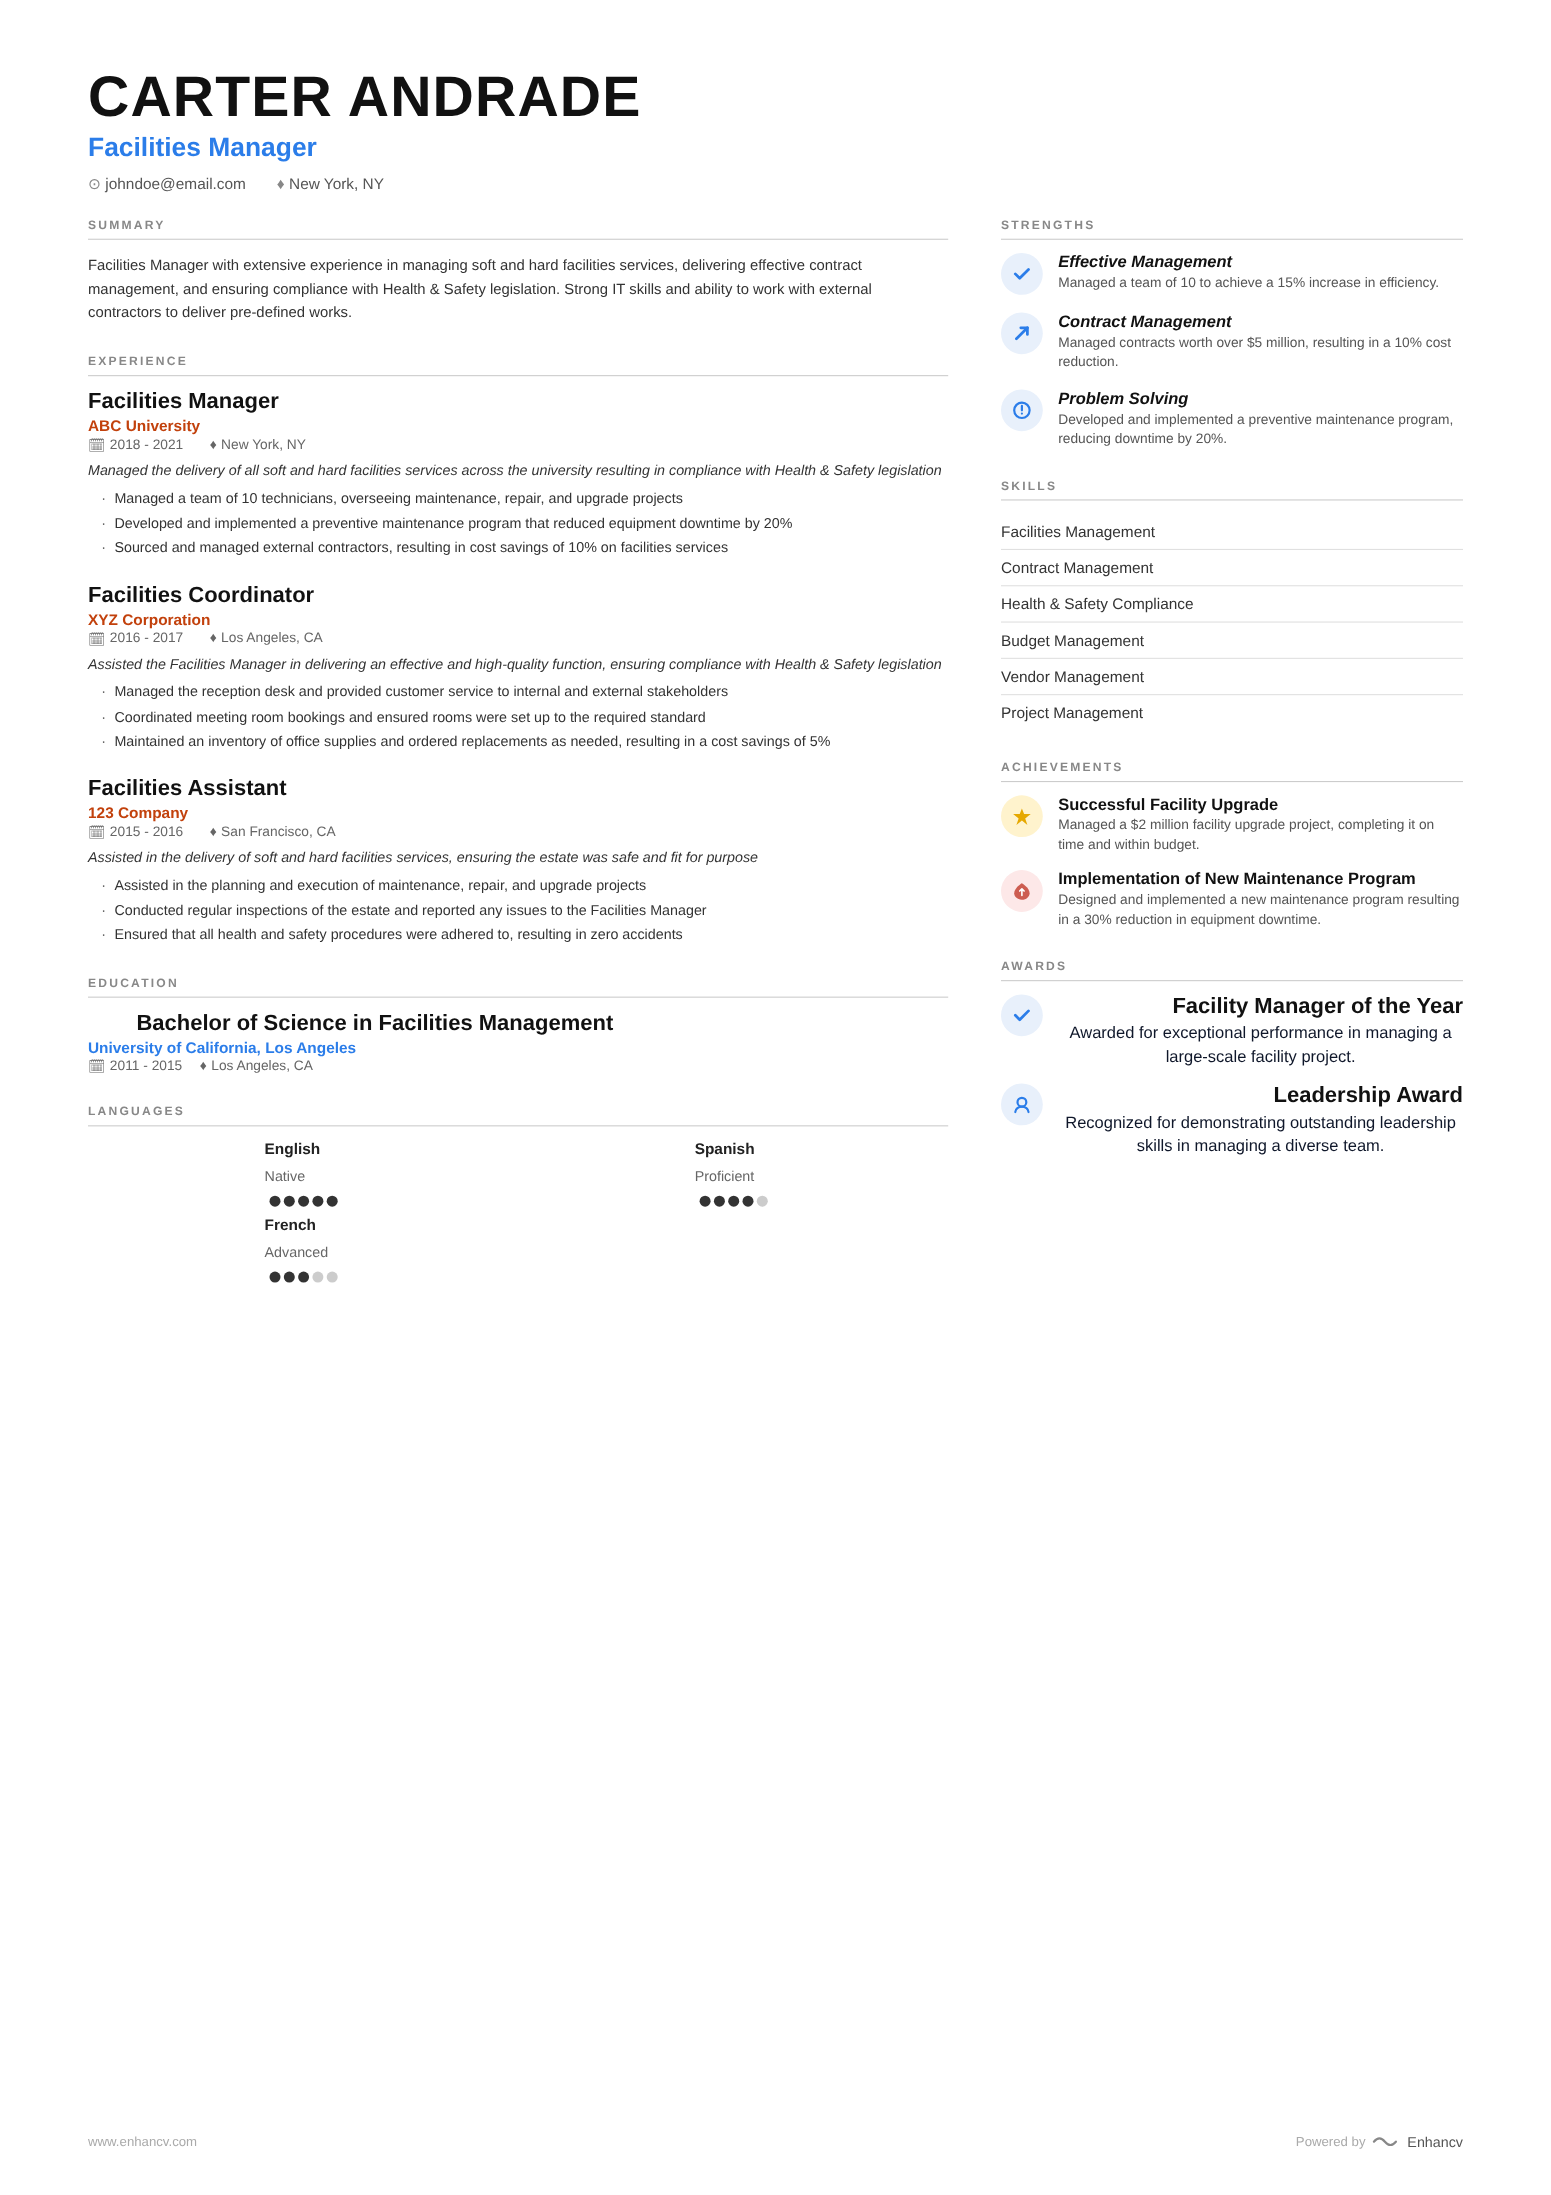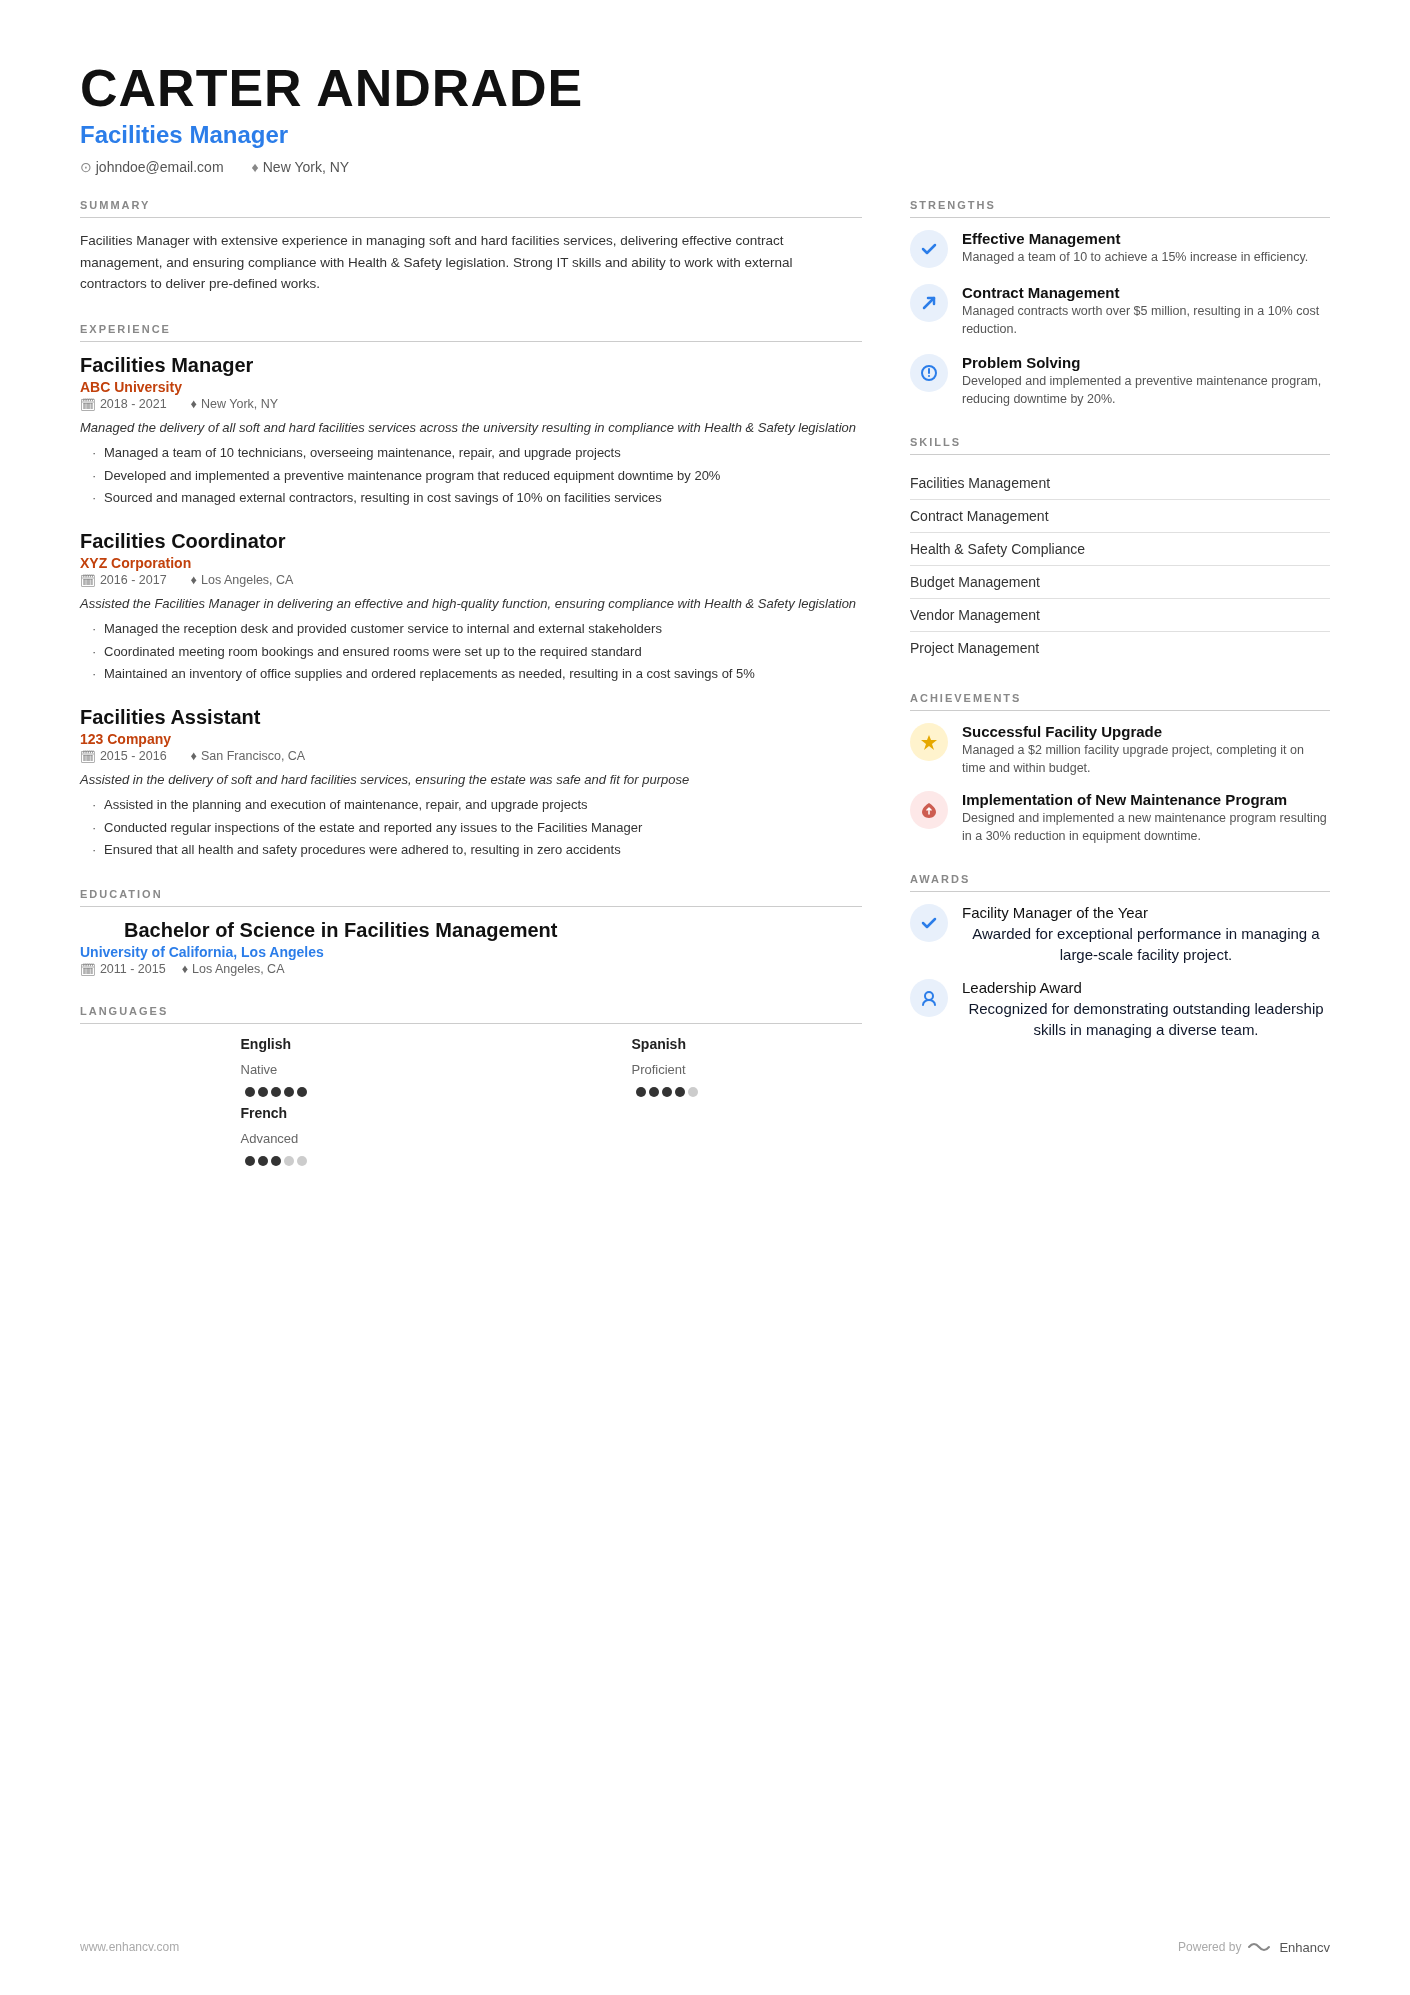--- a/index.html
+++ b/index.html
@@ -209,20 +209,21 @@
       flex-shrink: 0;
       color: #2b7de9;
       font-size: 16px;
     }
     .strength-content {}
     .strength-title {
       font-size: 15px;
       font-weight: 700;
       color: #111;
       margin-bottom: 2px;
+      font-style: italic;
     }
     .strength-desc {
       font-size: 12.5px;
       color: #555;
       line-height: 1.4;
     }
     .skill-item {
       font-size: 14px;
       color: #333;
       padding: 8px 0;
@@ -270,24 +271,25 @@
       border-radius: 50%;
       background: #e8f0fb;
       display: flex;
       align-items: center;
       justify-content: center;
       flex-shrink: 0;
       color: #2b7de9;
       font-size: 16px;
     }
     .award-title {
-      font-size: 15px;
-      font-weight: 400;
+      font-size: 20px;
+      font-weight: 700;
       color: #111;
       margin-bottom: 2px;
+      text-align: right;
     }
     .award-desc {
       font-size: 15px;
       color: #0f172a;
       line-height: 1.4;
       text-align: center;
     }
     .footer {
       display: flex;
       justify-content: space-between;

